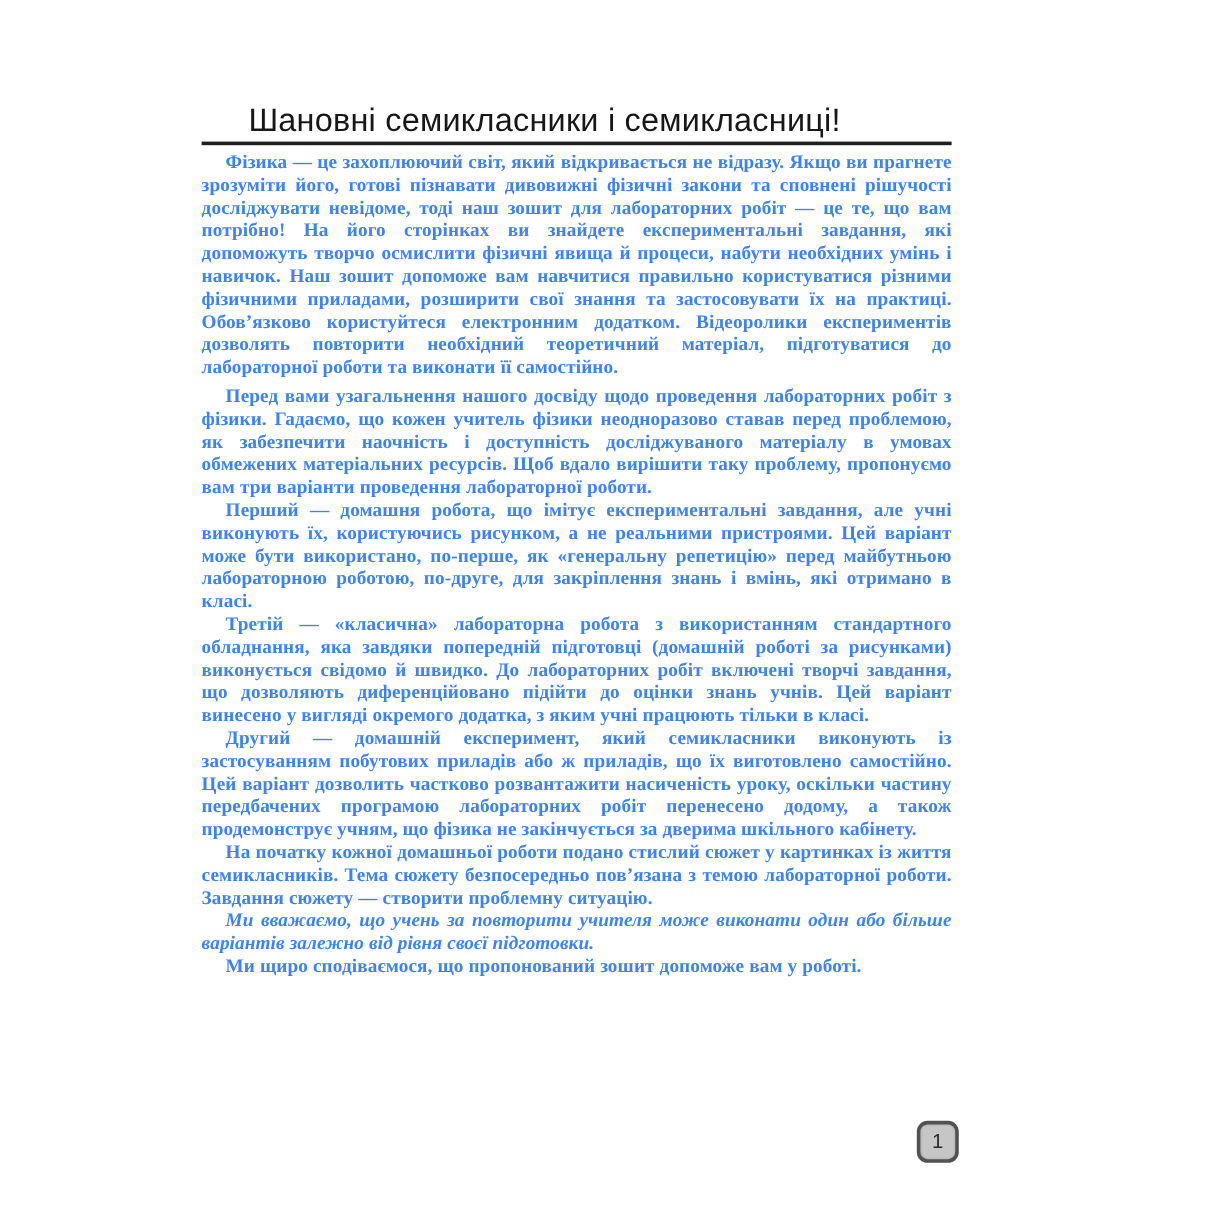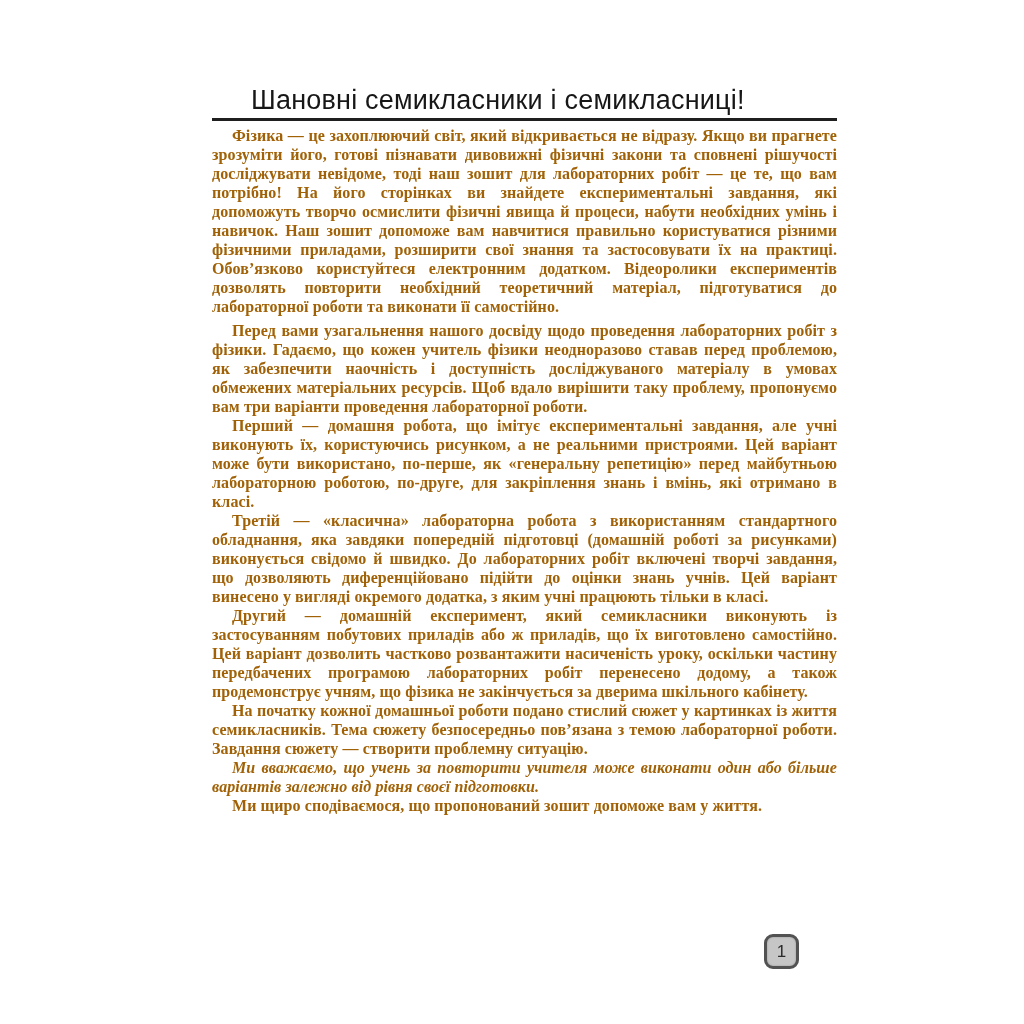--- a/index.html
+++ b/index.html
@@ -13,21 +13,20 @@
     height: 1024px;
     background: #ffffff;
     overflow: hidden;
     color: #1b1b1b;
   }
   .column {
     position: absolute;
     left: 168px;
     top: 86px;
     width: 625px;
-    margin-left: 44px;
   }
   .section-heading {
     font-family: "Liberation Sans", sans-serif;
     font-size: 27px;
     font-weight: 400;
     color: #171717;
     margin: 0;
     padding: 0 0 4px 39px;
     border-bottom: 3px solid #1f1f1f;
     letter-spacing: 0.2px;
@@ -37,21 +36,21 @@
     margin-top: 7px;
   }
   p.body {
     font-family: "Liberation Serif", serif;
     font-size: 16px;
     font-weight: 700;
     line-height: 19px;
     text-align: justify;
     text-indent: 20px;
     margin: 0;
-    color: #a16207;
+    color: #3b82f6;
     letter-spacing: 0.1px;
   }
   p.body.first {
     margin-top: 5px;
   }
   p.body.italic {
     font-style: italic;
   }
   p.signature {
     font-family: "Liberation Serif", serif;
@@ -99,19 +98,19 @@
     <p class="body">Перший — домашня робота, що імітує експериментальні завдання, але учні виконують їх, користуючись рисунком, а не реальними пристроями. Цей варіант може бути використано, по-перше, як «генеральну репетицію» перед майбутньою лабораторною роботою, по-друге, для закріплення знань і вмінь, які отримано в класі.</p>
 
     <p class="body">Третій — «класична» лабораторна робота з використанням стандартного обладнання, яка завдяки попередній підготовці (домашній роботі за рисунками) виконується свідомо й швидко. До лабораторних робіт включені творчі завдання, що дозволяють диференційовано підійти до оцінки знань учнів. Цей варіант винесено у вигляді окремого додатка, з яким учні працюють тільки в класі.</p>
 
     <p class="body">Другий — домашній експеримент, який семикласники виконують із застосуванням побутових приладів або ж приладів, що їх виготовлено самостійно. Цей варіант дозволить частково розвантажити насиченість уроку, оскільки частину передбачених програмою лабораторних робіт перенесено додому, а також продемонструє учням, що фізика не закінчується за дверима шкільного кабінету.</p>
 
     <p class="body">На початку кожної домашньої роботи подано стислий сюжет у картинках із життя семикласників. Тема сюжету безпосередньо пов’язана з темою лабораторної роботи. Завдання сюжету — створити проблемну ситуацію.</p>
 
     <p class="body italic">Ми вважаємо, що учень за повторити учителя може виконати один або більше варіантів залежно від рівня своєї підготовки.</p>
 
-    <p class="body">Ми щиро сподіваємося, що пропонований зошит допоможе вам у життя.</p>
+    <p class="body">Ми щиро сподіваємося, що пропонований зошит допоможе вам у роботі.</p>
 
 
   </div>
 
   <div class="page-badge">1</div>
 </div>
 
 </body></html>

